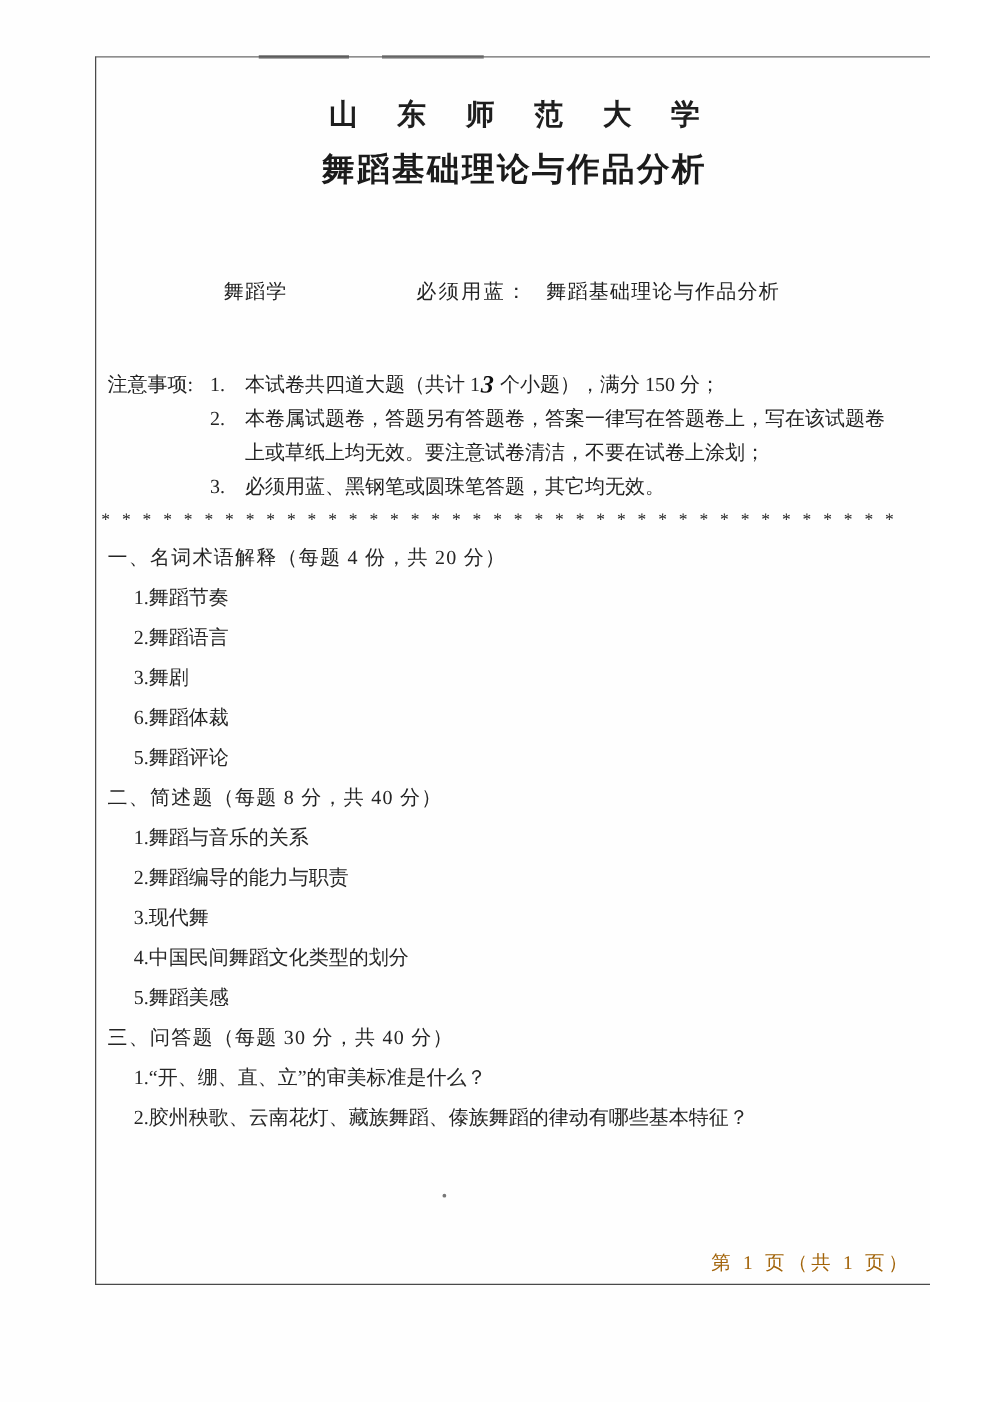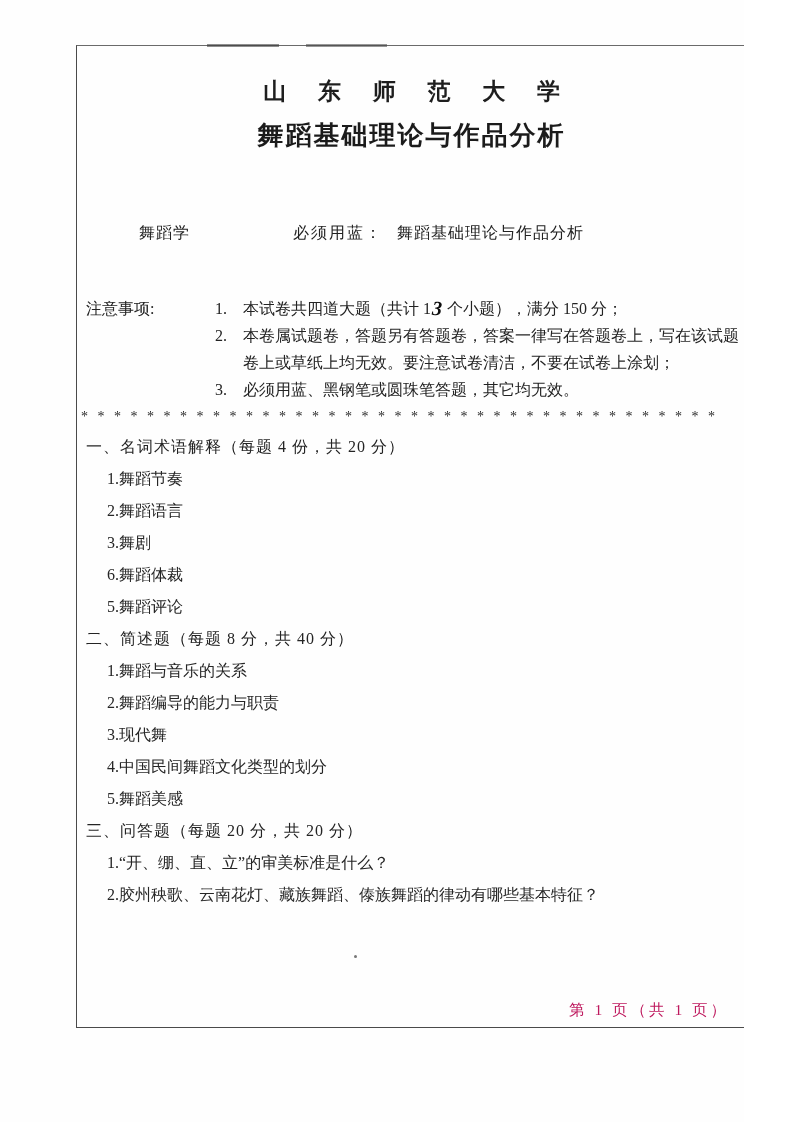--- a/index.html
+++ b/index.html
@@ -34,31 +34,30 @@
   .exam-title{
     margin-top:11px;
     font-size:26px;font-weight:700;letter-spacing:2px;
     color:#1b1b1b;
   }
   .course-line{
     margin-top:70px;
     font-size:16px;
     white-space:nowrap;
   }
-  .major{ margin-left:62px; letter-spacing:1px; }
+  .major{ margin-left:102px; letter-spacing:1px; }
   .subject-label{ margin-left:103px; letter-spacing:2px; }
   .subject{ margin-left:14px; letter-spacing:1px; }
   .notice{
     margin-top:52px;
     padding-left:9px;
     display:flex;
     font-size:16px;
     line-height:1.68;
     color:#232323;
-    gap:47px;
   }
   .notice-label{ flex:0 0 82px; }
   .notice-items{ width:548px; }
   .notice-item{ display:flex; }
   .notice-num{ flex:0 0 28px; }
   .notice-text{ flex:1; }
   .hw3{
     display:inline-block;
     font-weight:700;font-style:italic;
     font-size:20px;line-height:1;
@@ -88,21 +87,21 @@
     color:#262626;
     margin-left:21px;
     line-height:17px;
     margin-bottom:15px;
   }
   .footer{
     position:absolute;
     right:17px;bottom:6px;
     font-size:15.5px;
     letter-spacing:3px;
-    color:#be185d;
+    color:#a16207;
     white-space:nowrap;
   }
   .scan-dot{
     position:absolute;
     left:354px;top:955px;
     width:3px;height:3px;border-radius:50%;
     background:#777;
   }
 </style>
 </head>
@@ -154,21 +153,21 @@
       <div class="section">
         <div class="sec-heading">二、简述题（每题 8 分，共 40 分）</div>
         <div class="sec-item">1.舞蹈与音乐的关系</div>
         <div class="sec-item">2.舞蹈编导的能力与职责</div>
         <div class="sec-item">3.现代舞</div>
         <div class="sec-item">4.中国民间舞蹈文化类型的划分</div>
         <div class="sec-item">5.舞蹈美感</div>
       </div>
 
       <div class="section">
-        <div class="sec-heading">三、问答题（每题 20 分，共 20 分）</div>
+        <div class="sec-heading">三、问答题（每题 30 分，共 40 分）</div>
         <div class="sec-item">1.“开、绷、直、立”的审美标准是什么？</div>
         <div class="sec-item">2.胶州秧歌、云南花灯、藏族舞蹈、傣族舞蹈的律动有哪些基本特征？</div>
       </div>
 
 
     </div>
 
     <div class="footer">第 1 页（共 1 页）</div>
   </div>
 

